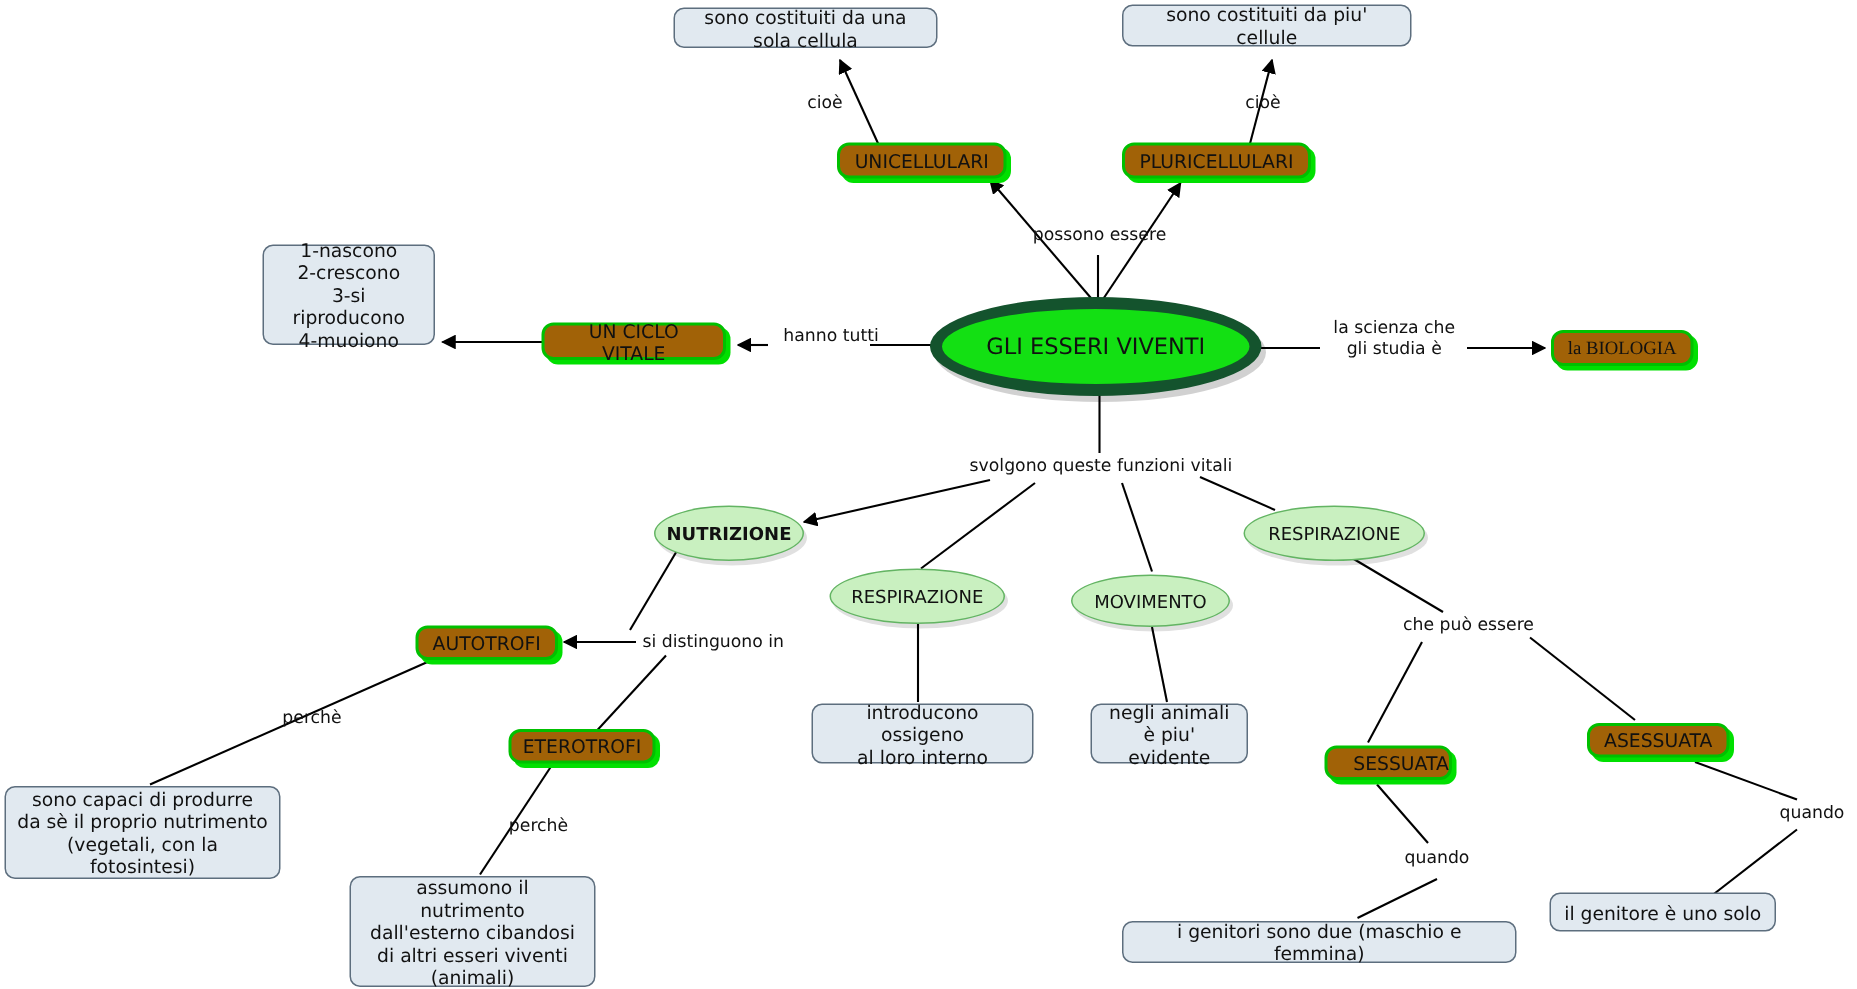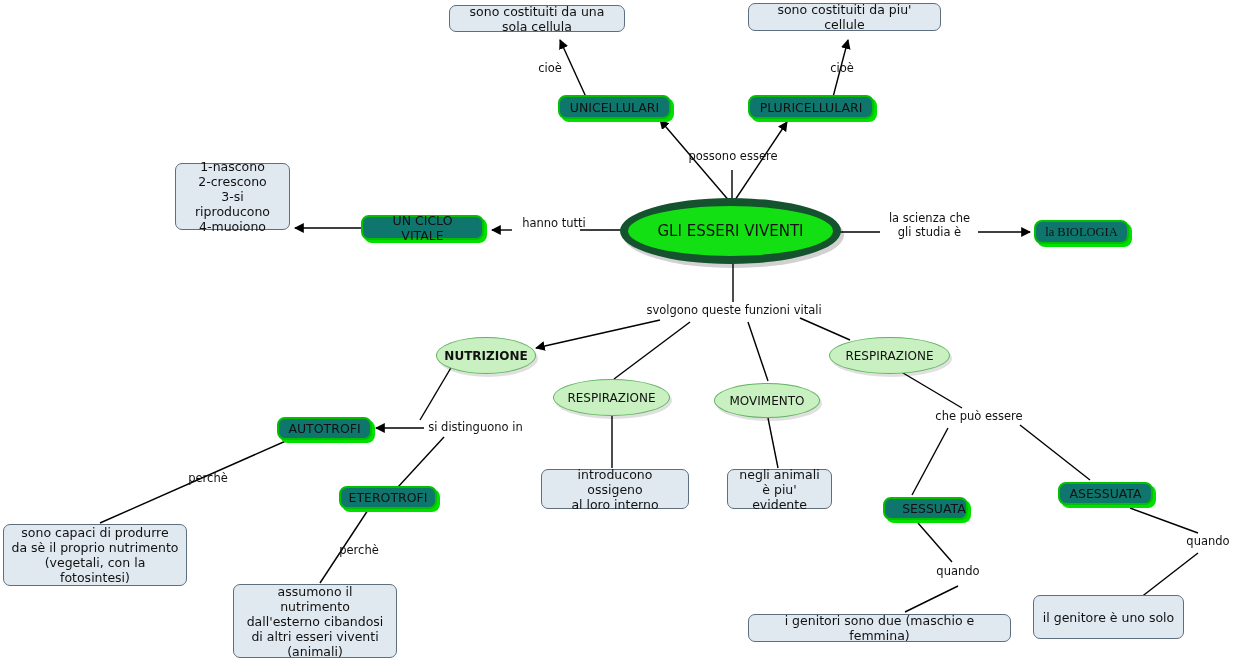--- a/index.html
+++ b/index.html
@@ -37,21 +37,21 @@
     background: #e1e9f0;
     border: 1px solid #5d6e7e;
     border-radius: 7px;
     color: #111111;
     font-size: 12.5px;
     line-height: 15px;
     padding: 3px 7px;
   }
   
   .greenbox {
-    background: #0f766e;
+    background: #a16207;
     border: 2px solid #00c000;
     border-radius: 8px;
     color: #111111;
     font-size: 12.5px;
     line-height: 15px;
     padding: 2px 8px;
     box-shadow: 3px 3px 0 #00e000;
   }
   
   .mainellipse {
@@ -195,21 +195,21 @@
 
   <div class="node box" style="left:727px; top:469px; width:105px; height:40px;">negli animali
 è piu' evidente</div>
 
   <div class="node greenbox" style="left:883px; top:497px; width:85px; height:23px;padding-left:25px;">SESSUATA</div>
 
   <div class="node greenbox" style="left:1058px; top:482px; width:95px; height:23px;">ASESSUATA</div>
 
   <div class="node box" style="left:748px; top:614px; width:263px; height:28px;">i genitori sono due (maschio e femmina)</div>
 
-  <div class="node box" style="left:1033px; top:595px; width:151px; height:44px;">il genitore è uno solo</div>
+  <div class="node box" style="left:1033px; top:595px; width:151px; height:26px;">il genitore è uno solo</div>
 
   <div class="edge-label" style="left:520px; top:62px; width:60px;">cioè</div>
 
   <div class="edge-label" style="left:812px; top:62px; width:60px;">cioè</div>
 
   <div class="edge-label" style="left:668px; top:150px; width:130px;">possono essere</div>
 
   <div class="edge-label" style="left:514px; top:217px; width:80px;">hanno tutti</div>
 
   <div class="edge-label" style="left:872px; top:212px; width:115px;">la scienza che

